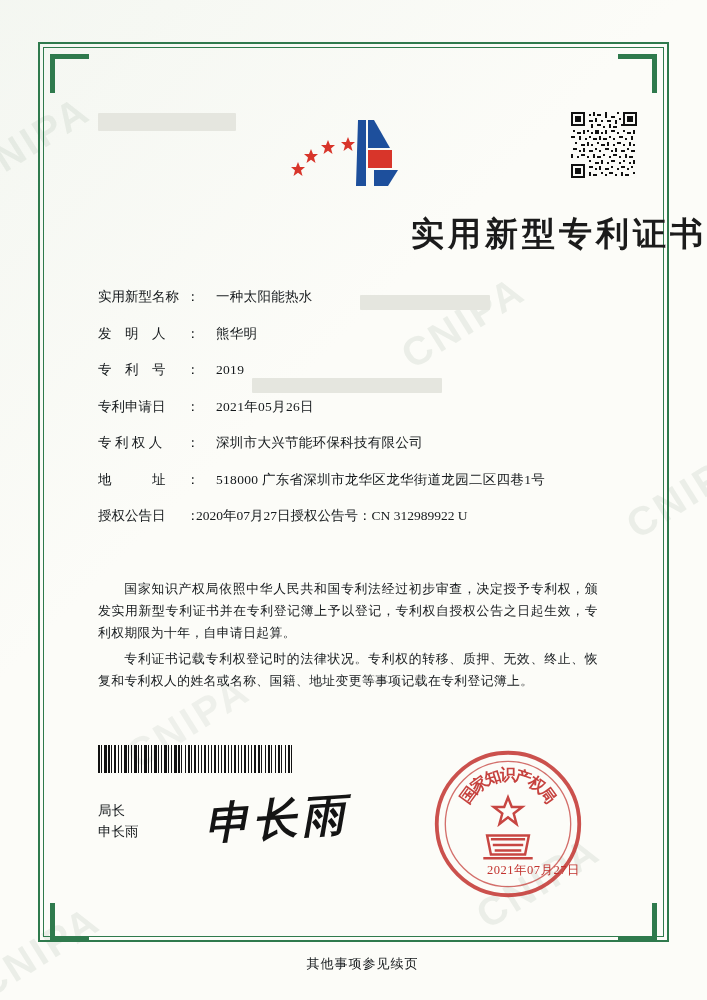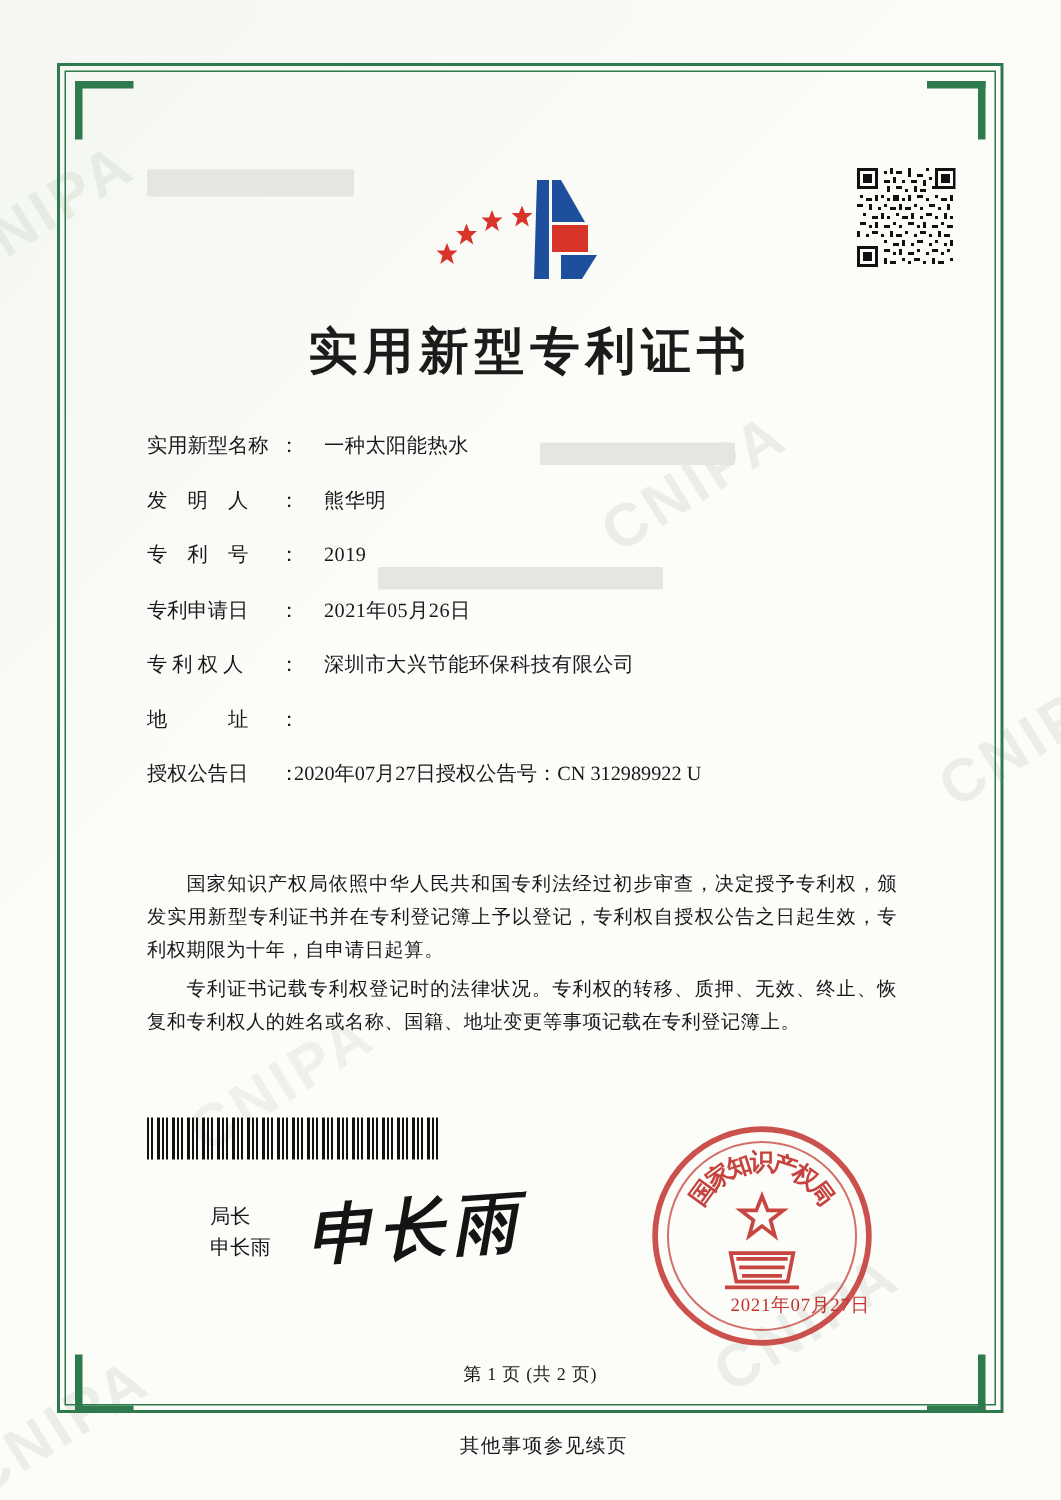--- a/index.html
+++ b/index.html
@@ -93,21 +93,21 @@
     height: 86px;
     display: flex;
     justify-content: center;
     align-items: center;
   }
 
   
   .doc-title {
     position: absolute;
     top: 212px; left: 0; right: 0;
-    text-align: center;
+    text-align: right;
     font-family: "DejaVu Serif", serif;
     font-weight: bold;
     font-size: 33px;
     letter-spacing: 4px;
     color: #1b1b1b;
   }
 
   
   .fields {
     position: absolute;
@@ -163,21 +163,20 @@
     );
   }
 
   
   .sig-block {
     position: absolute;
     top: 800px; left: 98px;
     font-size: 13.5px;
     line-height: 21px;
     color: #15191c;
-    margin-left: 42px;
   }
   .sig-script {
     position: absolute;
     top: 790px; left: 205px;
     font-family: "DejaVu Serif", serif;
     font-size: 44px;
     font-style: italic;
     font-weight: bold;
     color: #141414;
     letter-spacing: 4px;
@@ -414,20 +413,21 @@
 
     <div class="row">
       <span class="lbl">专 利 权 人</span>
       <span class="colon">：</span>
       <span class="val">深圳市大兴节能环保科技有限公司</span>
     </div>
 
     <div class="row">
       <span class="lbl">地　　　址</span>
       <span class="colon">：</span>
+      <span class="val">518000  广东省深圳市龙华区龙华街道龙园二区四巷1号</span>
     </div>
 
     <div class="row dual">
       <span class="lbl">授权公告日</span>
       <span class="colon">：</span>
       <span>2020年07月27日</span>
       <span class="val2-label">授权公告号</span>
       <span>：</span>
       <span>CN 312989922 U</span>
     </div>
@@ -463,16 +463,15 @@
       <text x="80" y="34" text-anchor="middle" transform="rotate(-36 80 80)">家</text>
       <text x="80" y="34" text-anchor="middle" transform="rotate(-18 80 80)">知</text>
       <text x="80" y="34" text-anchor="middle" transform="rotate(0 80 80)">识</text>
       <text x="80" y="34" text-anchor="middle" transform="rotate(18 80 80)">产</text>
       <text x="80" y="34" text-anchor="middle" transform="rotate(36 80 80)">权</text>
       <text x="80" y="34" text-anchor="middle" transform="rotate(54 80 80)">局</text>
     </g>
   </svg>
   <div class="seal-date">2021年07月27日</div>
 
-  <div class="page-num">第 1 页 (共 2 页)</div>
   <div class="footer-note">其他事项参见续页</div>
 
 </div>
 
 </body></html>

